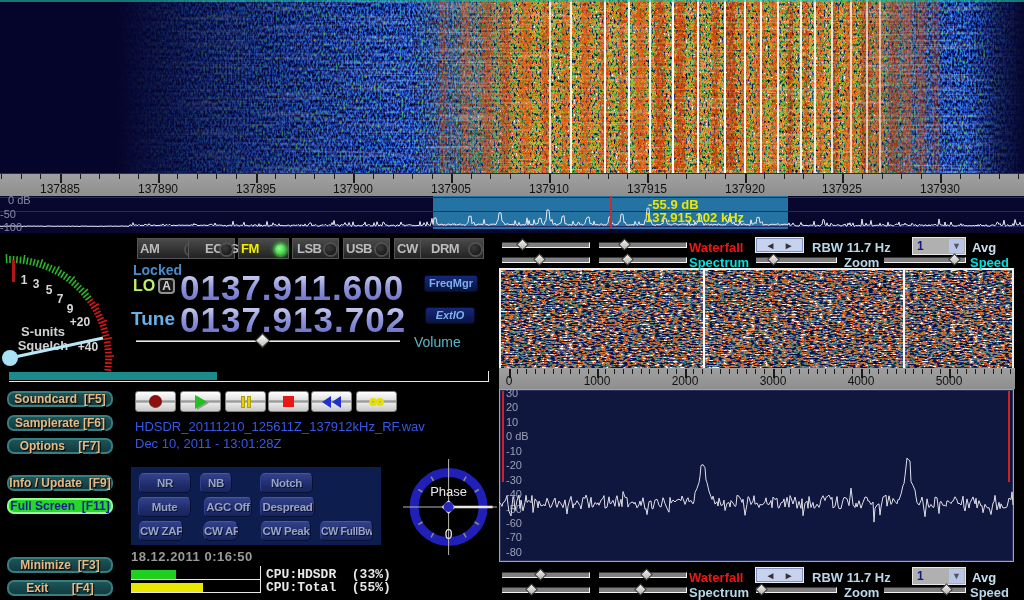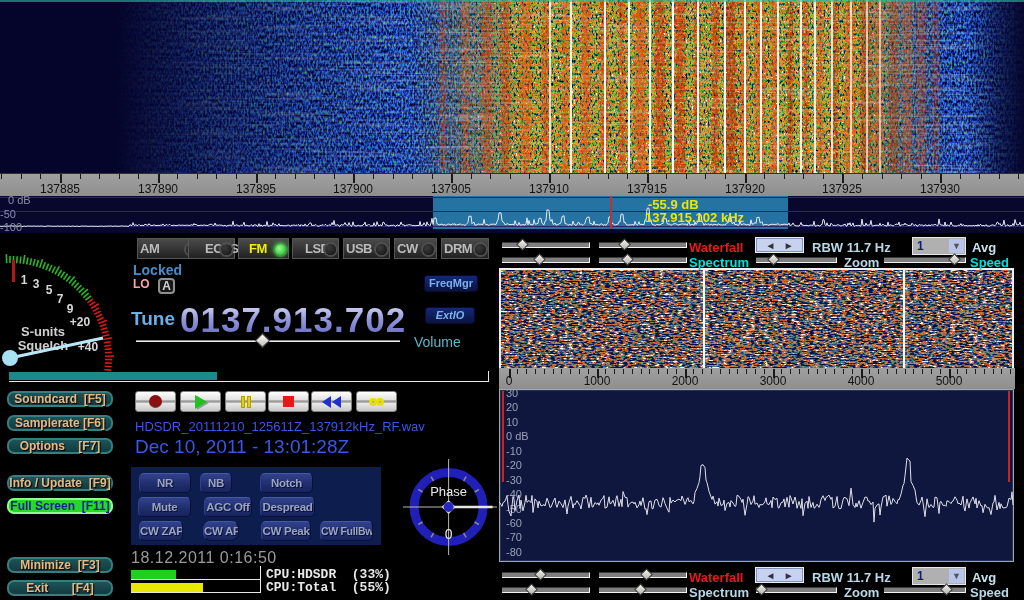--- a/index.html
+++ b/index.html
@@ -290,28 +290,29 @@
           <text x="80" y="90" font-size="12" font-weight="bold" fill="#d8d8d8" text-anchor="middle">+20</text>
           <text x="88" y="115" font-size="12" font-weight="bold" fill="#d8d8d8" text-anchor="middle">+40</text>
 <rect x="12" y="24" width="3" height="22" fill="#b01818"></rect>
 <text x="43" y="100" font-size="13" font-weight="bold" fill="#d0d0d0" text-anchor="middle">S-units</text>
 <text x="43" y="114" font-size="13" font-weight="bold" fill="#d0d0d0" text-anchor="middle">Squelch</text>
 <line x1="10" y1="122" x2="103" y2="102" stroke="#b8e8f8" stroke-width="3"></line>
 <circle cx="10" cy="122" r="8" fill="#a8e0f4"></circle>
 </svg></div>
       <div class="modebtn" style="left:137px;width:63px;color:#bcbcbc;padding-left:2px;line-height:19px;">AM<span class="led" style="right:2px;background:radial-gradient(circle at 35% 35%,#3c3c3c,#101010);box-shadow:0 0 0 2px #4f4f4f;"></span></div>
       <div class="modebtn" style="left:188px;width:47px;color:#bcbcbc;padding-left:16px;line-height:19px;">ECSS<span class="led" style="right:2px;background:radial-gradient(circle at 35% 35%,#3c3c3c,#101010);box-shadow:0 0 0 2px #4f4f4f;"></span></div>
-      <div class="modebtn" style="left:238px;width:51px;color:#f0f000;padding-left:10px;line-height:19px;">FM<span class="led" style="right:2px;background:radial-gradient(circle at 40% 40%,#90ff90,#18b018);box-shadow:0 0 5px 1px #30e030,0 0 0 2px #555;"></span></div>
-      <div class="modebtn" style="left:292px;width:47px;color:#bcbcbc;padding-left:12px;line-height:19px;">LSB<span class="led" style="right:2px;background:radial-gradient(circle at 35% 35%,#3c3c3c,#101010);box-shadow:0 0 0 2px #4f4f4f;"></span></div>
+      <div class="modebtn" style="left:238px;width:51px;color:#f0f000;padding-left:2px;line-height:19px;">FM<span class="led" style="right:2px;background:radial-gradient(circle at 40% 40%,#90ff90,#18b018);box-shadow:0 0 5px 1px #30e030,0 0 0 2px #555;"></span></div>
+      <div class="modebtn" style="left:292px;width:47px;color:#bcbcbc;padding-left:4px;line-height:19px;">LSB<span class="led" style="right:2px;background:radial-gradient(circle at 35% 35%,#3c3c3c,#101010);box-shadow:0 0 0 2px #4f4f4f;"></span></div>
       <div class="modebtn" style="left:343px;width:47px;color:#bcbcbc;padding-left:2px;line-height:19px;">USB<span class="led" style="right:2px;background:radial-gradient(circle at 35% 35%,#3c3c3c,#101010);box-shadow:0 0 0 2px #4f4f4f;"></span></div>
       <div class="modebtn" style="left:394px;width:43px;color:#bcbcbc;padding-left:2px;line-height:19px;">CW<span class="led" style="right:2px;background:radial-gradient(circle at 35% 35%,#3c3c3c,#101010);box-shadow:0 0 0 2px #4f4f4f;"></span></div>
-      <div class="modebtn" style="left:441px;width:48px;color:#bcbcbc;padding-left:2px;line-height:19px;">DRM<span class="led" style="right:2px;background:radial-gradient(circle at 35% 35%,#3c3c3c,#101010);box-shadow:0 0 0 2px #4f4f4f;"></span></div>
+      <div class="modebtn" style="left:420px;width:64px;color:#bcbcbc;padding-left:10px;line-height:19px;">DRM<span class="led" style="right:2px;background:radial-gradient(circle at 35% 35%,#3c3c3c,#101010);box-shadow:0 0 0 2px #4f4f4f;"></span></div>
       <div class="abs" style="left:133px;top:26px;color:#4a8cc8;font-weight:bold;font-size:14px;">Locked</div>
-      <div class="abs" style="left:133px;top:41px;color:#fca5a5;font-weight:bold;font-size:12px;">LO</div>
+      <div class="abs" style="left:133px;top:41px;color:#bef264;font-weight:bold;font-size:16px;">LO</div>
       <div class="abs" style="left:158px;top:42px;width:17px;height:16px;border:2px solid #909090;border-radius:4px;color:#d0d0d0;font-size:12px;font-weight:bold;text-align:center;line-height:12px;background:#181818;">A</div>
+      <div class="lcd" style="left:180px;top:32px;font-size:35px;">0137.911.600</div>
       <div class="abs" style="left:131px;top:72px;color:#6ab0e8;font-weight:bold;font-size:19px;">Tune</div>
       <div class="lcd" style="left:180px;top:64px;font-size:35px;">0137.913.702</div>
       <div class="bluebtn" style="left:424px;top:39px;">FreqMgr</div>
       <div class="bluebtn" style="left:425px;top:71px;width:50px;font-style:italic;">ExtIO</div>
       <div class="abs" style="left:136px;top:104px;width:264px;height:2px;background:#909090;border-bottom:1px solid #e8e8e8;"></div>
       <div class="thumb" style="left:257px;top:99px;width:11px;height:11px;background:linear-gradient(135deg,#fff,#c0bcb4);"></div>
       <div class="abs" style="left:414px;top:98px;color:#58b8c8;font-size:14px;">Volume</div>
       <div class="abs" style="left:9px;top:135px;width:480px;height:11px;border-bottom:1px solid #e8e8e8;border-right:1px solid #e8e8e8;">
         <div style="width:208px;height:8px;background:#1a8a8a;margin-top:1px;"></div>
       </div>
@@ -322,21 +323,21 @@
       <div class="tealbtn" style="left:7px;top:262px;background:#28d828;border-color:#90ff90;color:#1a1a9a;text-shadow:none;">Full Screen&nbsp; [F11]</div>
       <div class="tealbtn" style="left:7px;top:321px;">Minimize&nbsp; [F3]</div>
       <div class="tealbtn" style="left:7px;top:344px;">Exit&nbsp;&nbsp;&nbsp;&nbsp;&nbsp;&nbsp; [F4]</div>
       <div class="recbtn" style="left:135px;top:155px;text-align:center;"><span style="display:inline-block;width:13px;height:13px;border-radius:50%;background:#8c1010;margin-top:3px;border-bottom:1px solid #555;"></span></div>
       <div class="recbtn" style="left:180px;top:155px;text-align:center;"><span style="display:inline-block;width:0;height:0;border-left:12px solid #20c020;border-top:7px solid transparent;border-bottom:7px solid transparent;margin-top:3px;filter:drop-shadow(2px 1px 0 #9a9a9a);"></span></div>
       <div class="recbtn" style="left:225px;top:155px;text-align:center;"><span style="display:inline-block;width:4px;height:12px;background:#e8d000;margin:4px 1px 0;border:1px solid #b0a000;"></span><span style="display:inline-block;width:4px;height:12px;background:#e8d000;margin:4px 1px 0;border:1px solid #b0a000;"></span></div>
       <div class="recbtn" style="left:268px;top:155px;text-align:center;"><span style="display:inline-block;width:11px;height:11px;background:#e81818;margin-top:4px;"></span></div>
       <div class="recbtn" style="left:311px;top:155px;text-align:center;"><span style="display:inline-block;width:0;height:0;border-right:9px solid #2030cc;border-top:6px solid transparent;border-bottom:6px solid transparent;margin-top:4px;"></span><span style="display:inline-block;width:0;height:0;border-right:9px solid #2030cc;border-top:6px solid transparent;border-bottom:6px solid transparent;margin-top:4px;margin-left:1px;"></span></div>
       <div class="recbtn" style="left:356px;top:155px;text-align:center;"><span style="display:inline-block;width:8px;height:8px;border:3px solid #e8e000;border-radius:50%;margin-top:3px;"></span><span style="display:inline-block;width:8px;height:8px;border:3px solid #e8e000;border-radius:50%;margin-top:3px;margin-left:-1px;"></span></div>
       <div class="abs" style="left:135px;top:183px;color:#3858e8;font-size:13px;">HDSDR_20111210_125611Z_137912kHz_RF.wav</div>
-      <div class="abs" style="left:135px;top:200px;color:#3858e8;font-size:19px;">Dec 10, 2011 - 13:01:28Z</div>
+      <div class="abs" style="left:135px;top:200px;color:#3858e8;font-size:13px;">Dec 10, 2011 - 13:01:28Z</div>
       <div class="abs" style="left:131px;top:231px;width:250px;height:78px;background:#0d1d4d;"></div>
       <div class="navybtn" style="left:139px;top:237px;width:52px;">NR</div>
       <div class="navybtn" style="left:200px;top:237px;width:32px;">NB</div>
       <div class="navybtn" style="left:260px;top:237px;width:53px;">Notch</div>
       <div class="navybtn" style="left:138px;top:261px;width:53px;">Mute</div>
       <div class="navybtn" style="left:204px;top:261px;width:48px;">AGC Off</div>
       <div class="navybtn" style="left:260px;top:261px;width:55px;">Despread</div>
       <div class="navybtn" style="left:139px;top:285px;width:44px;">CW ZAP</div>
       <div class="navybtn" style="left:203px;top:285px;width:36px;border-radius:8px;">CW AFC</div>
       <div class="navybtn" style="left:261px;top:285px;width:50px;">CW Peak</div>
@@ -352,21 +353,21 @@
           <line x1="63.6" y1="78.0" x2="66.1" y2="82.3" stroke="#888" stroke-width="1.5"></line>
           <line x1="74.6" y1="67.0" x2="78.9" y2="69.5" stroke="#888" stroke-width="1.5"></line>
 <line x1="48.6" y1="4" x2="48.6" y2="100" stroke="#b8b8b0" stroke-width="1"></line>
 <line x1="3" y1="52" x2="97" y2="52" stroke="#b8b8b0" stroke-width="1"></line>
 <line x1="48.6" y1="52" x2="92.6" y2="52" stroke="#e8e8e0" stroke-width="2.5"></line>
 <rect x="43.6" y="47" width="10" height="10" fill="#d8d8d0" transform="rotate(45 48.6 52)"></rect>
 <circle cx="48.6" cy="52" r="5" fill="#2828c0"></circle>
 <text x="48.6" y="41" font-size="13" fill="#e8e8e8" text-anchor="middle">Phase</text>
 <text x="48.6" y="84" font-size="14" fill="#e8e8e8" text-anchor="middle">0</text>
 </svg></div>
-      <div class="abs" style="left:131px;top:313px;color:#9a9a9a;font-weight:normal;font-size:16px;letter-spacing:0.5px;">18.12.2011 0:16:50</div>
+      <div class="abs" style="left:131px;top:313px;color:#9a9a9a;font-weight:bold;font-size:13px;letter-spacing:0.5px;">18.12.2011 0:16:50</div>
       <div class="abs" style="left:131px;top:334px;width:129px;height:10px;border-bottom:1px solid #e8e8e8;">
         <div style="width:45px;height:9px;background:#20d020;"></div>
       </div>
       <div class="abs" style="left:260px;top:330px;width:1px;height:14px;background:#e8e8e8;"></div>
       <div class="abs cputext" style="left:266px;top:331px;">CPU:HDSDR&nbsp; (33%)</div>
       <div class="abs" style="left:131px;top:347px;width:129px;height:10px;border-bottom:1px solid #e8e8e8;">
         <div style="width:72px;height:9px;background:#e8e800;"></div>
       </div>
       <div class="abs" style="left:260px;top:343px;width:1px;height:14px;background:#e8e8e8;"></div>
       <div class="abs cputext" style="left:266px;top:344px;">CPU:Total&nbsp; (55%)</div>

